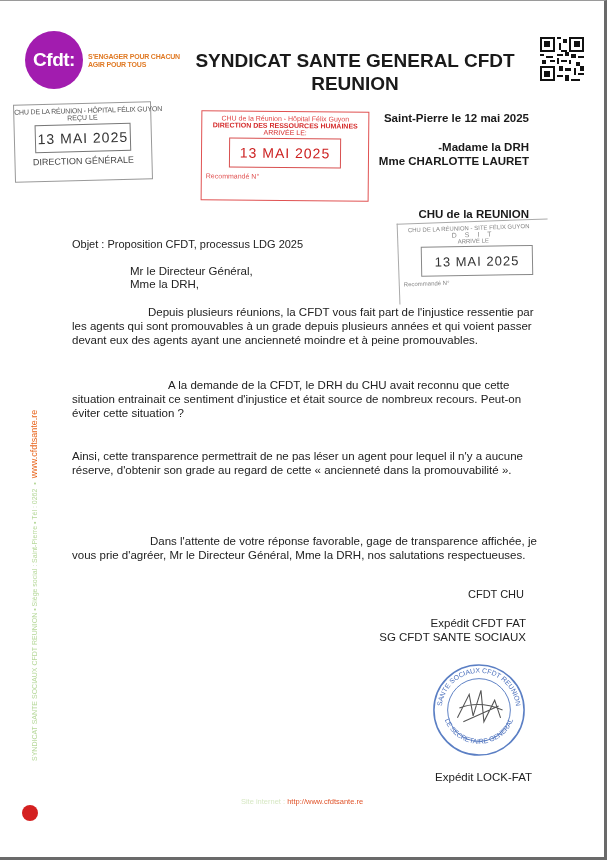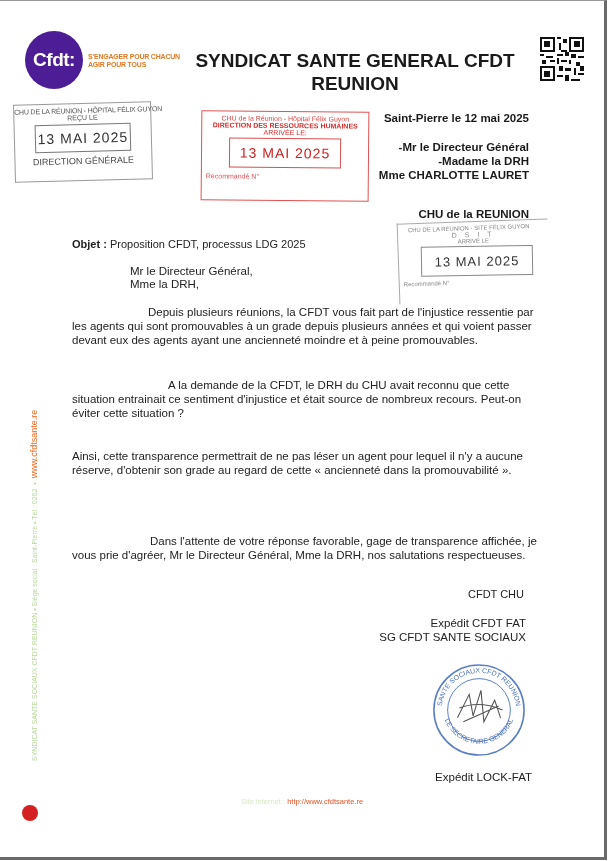--- a/index.html
+++ b/index.html
@@ -3,21 +3,21 @@
 <meta charset="utf-8">
 <style>
   html, body { margin:0; padding:0; }
   body { width:610px; height:861px; background:#ffffff; position:relative; overflow:hidden;
          font-family:"Liberation Sans", sans-serif; color:#222; }
   .page { position:absolute; left:0; top:0; width:604px; height:856px; background:#fff;
           border-right:3px solid #6a6a6a; border-bottom:3px solid #6a6a6a; border-top:1px solid #9a9a9a; }
   .abs { position:absolute; }
 
   
-  .logo-circle { left:25px; top:30px; width:58px; height:58px; border-radius:50%; background:#4c1d95;
+  .logo-circle { left:25px; top:30px; width:58px; height:58px; border-radius:50%; background:#a21caf;
                  color:#fff; font-weight:bold; font-size:19px; display:flex; align-items:center; justify-content:center; letter-spacing:-0.5px; }
   .slogan { left:88px; top:52px; font-size:7px; line-height:8px; color:#e07a25; font-weight:bold; letter-spacing:-0.2px; }
 
   .title { left:170px; top:48px; width:370px; text-align:center; font-size:19px; line-height:23px; font-weight:bold; color:#1a1a1a; }
 
   .qr { left:540px; top:36px; width:44px; height:44px; }
 
   
   .stamp-gray { left:14px; top:102px; width:136px; height:76px; border:1px solid #999; transform:rotate(-1.5deg); color:#555; }
   .stamp-gray .hdr { font-size:7px; text-align:center; margin-top:3px; white-space:nowrap; letter-spacing:-0.2px; }
@@ -42,21 +42,21 @@
                       font-size:13px; color:#333; letter-spacing:1px; transform:rotate(1deg); }
   .stamp-gray2 .rec { font-size:6px; margin:3px 0 0 4px; }
 
   
   .addr { right:75px; text-align:right; font-weight:bold; font-size:11.5px; color:#1a1a1a; }
   .place-date { top:111px; }
   .recipients { top:139px; line-height:14px; }
   .org { top:207px; }
 
   .objet { left:72px; top:237px; font-size:11px; }
-  .objet b { font-weight:bold; }
+  .objet b { font-weight:normal; }
 
   .salutation { left:130px; top:264px; font-size:11.5px; line-height:13px; }
 
   .body-text { left:72px; width:470px; font-size:11.5px; line-height:14px; color:#222; }
   .indent { display:inline-block; width:76px; }
   .p1 { top:304px; }
   .p2 { top:377px; }
   .p3 { top:448px; }
   .p4 { top:533px; }
 
@@ -147,21 +147,20 @@
   <div class="abs stamp-red">
     <div class="l1">CHU de la Réunion - Hôpital Félix Guyon</div>
     <div class="l2">DIRECTION DES RESSOURCES HUMAINES</div>
     <div class="l3">ARRIVÉE LE:</div>
     <div class="box">13 MAI 2025</div>
     <div class="rec">Recommandé N°</div>
   </div>
 
   <div class="abs addr place-date">Saint-Pierre le 12 mai 2025</div>
   <div class="abs addr recipients">
-    <div>-Mr le Directeur Général</div>
     <div>-Madame la DRH</div>
     <div>Mme CHARLOTTE LAURET</div>
   </div>
   <div class="abs addr org">CHU de la REUNION</div>
 
   <div class="abs stamp-gray2">
     <div class="hdr">CHU DE LA RÉUNION - SITE FÉLIX GUYON</div>
     <div class="sub">D S I T</div>
     <div class="sub2">ARRIVÉ LE</div>
     <div class="box">13 MAI 2025</div>

